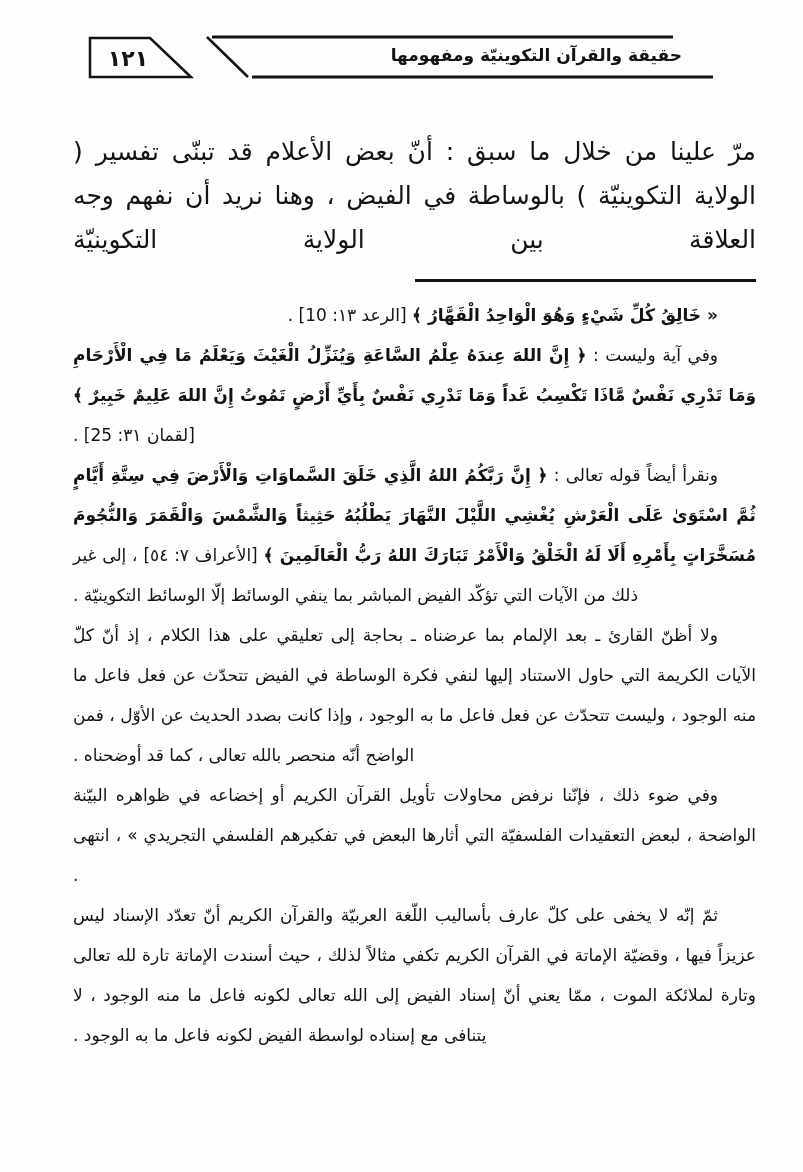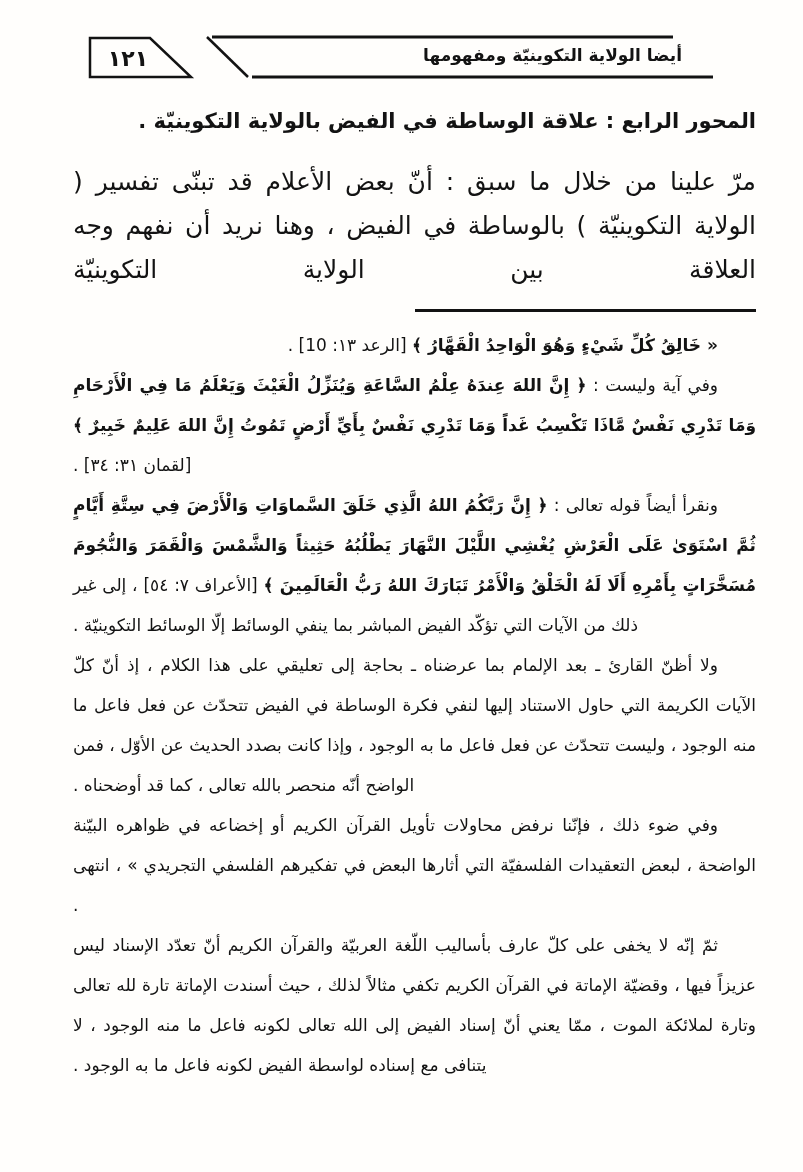--- a/index.html
+++ b/index.html
@@ -54,33 +54,32 @@
 
   <svg class="header-svg" width="803" height="95" viewBox="0 0 803 95" aria-hidden="true">
     <polygon points="90,38 150,38 191,77 90,77" fill="none" stroke="#131313" stroke-width="2.5"></polygon>
     <line x1="207" y1="37" x2="248" y2="77" stroke="#131313" stroke-width="2.5"></line>
     <line x1="212" y1="37" x2="673" y2="37" stroke="#131313" stroke-width="3"></line>
     <line x1="252" y1="77" x2="713" y2="77" stroke="#131313" stroke-width="3"></line>
   </svg>
 
   <div class="page-number">١٢١</div>
 
-  <div class="header-title">أيضا الولاية التكوينيّة ومفهومها</div>
+  <div class="header-title">حقيقة والقرآن التكوينيّة ومفهومها</div>
 
   <div class="content">
 
-    <div class="heading">المحور الرابع : علاقة الوساطة في الفيض بالولاية التكوينيّة .</div>
 
     <div class="intro">مرّ علينا من خلال ما سبق : أنّ بعض الأعلام قد تبنّى تفسير ( الولاية التكوينيّة ) بالوساطة في الفيض ، وهنا نريد أن نفهم وجه العلاقة بين الولاية التكوينيّة</div>
 
     <div class="fn-sep"></div>
 
     <div class="footnote">
         <div class="fn-para right-single"><span class="verse">« خَالِقُ كُلِّ شَيْءٍ وَهُوَ الْوَاحِدُ الْقَهَّارُ ﴾</span><span class="normal"> [الرعد ١٣: 10] .</span></div>
-        <div class="fn-para"><span class="normal">وفي آية وليست : </span><span class="verse">﴿ إِنَّ اللهَ عِندَهُ عِلْمُ السَّاعَةِ وَيُنَزِّلُ الْغَيْثَ وَيَعْلَمُ مَا فِي الْأَرْحَامِ وَمَا تَدْرِي نَفْسٌ مَّاذَا تَكْسِبُ غَداً وَمَا تَدْرِي نَفْسٌ بِأَيِّ أَرْضٍ تَمُوتُ إِنَّ اللهَ عَلِيمٌ خَبِيرٌ ﴾</span><span class="normal"> [لقمان ٣١: ٣٤] .</span></div>
+        <div class="fn-para"><span class="normal">وفي آية وليست : </span><span class="verse">﴿ إِنَّ اللهَ عِندَهُ عِلْمُ السَّاعَةِ وَيُنَزِّلُ الْغَيْثَ وَيَعْلَمُ مَا فِي الْأَرْحَامِ وَمَا تَدْرِي نَفْسٌ مَّاذَا تَكْسِبُ غَداً وَمَا تَدْرِي نَفْسٌ بِأَيِّ أَرْضٍ تَمُوتُ إِنَّ اللهَ عَلِيمٌ خَبِيرٌ ﴾</span><span class="normal"> [لقمان ٣١: 25] .</span></div>
         <div class="fn-para"><span class="normal">ونقرأ أيضاً قوله تعالى : </span><span class="verse">﴿ إِنَّ رَبَّكُمُ اللهُ الَّذِي خَلَقَ السَّماوَاتِ وَالْأَرْضَ فِي سِتَّةِ أَيَّامٍ ثُمَّ اسْتَوَىٰ عَلَى الْعَرْشِ يُغْشِي اللَّيْلَ النَّهَارَ يَطْلُبُهُ حَثِيثاً وَالشَّمْسَ وَالْقَمَرَ وَالنُّجُومَ مُسَخَّرَاتٍ بِأَمْرِهِ أَلَا لَهُ الْخَلْقُ وَالْأَمْرُ تَبَارَكَ اللهُ رَبُّ الْعَالَمِينَ ﴾</span><span class="normal"> [الأعراف ٧: ٥٤] ، إلى غير ذلك من الآيات التي تؤكّد الفيض المباشر بما ينفي الوسائط إلّا الوسائط التكوينيّة .</span></div>
         <div class="fn-para"><span class="normal">ولا أظنّ القارئ ـ بعد الإلمام بما عرضناه ـ بحاجة إلى تعليقي على هذا الكلام ، إذ أنّ كلّ الآيات الكريمة التي حاول الاستناد إليها لنفي فكرة الوساطة في الفيض تتحدّث عن فعل فاعل ما منه الوجود ، وليست تتحدّث عن فعل فاعل ما به الوجود ، وإذا كانت بصدد الحديث عن الأوّل ، فمن الواضح أنّه منحصر بالله تعالى ، كما قد أوضحناه .</span></div>
         <div class="fn-para"><span class="normal">وفي ضوء ذلك ، فإنّنا نرفض محاولات تأويل القرآن الكريم أو إخضاعه في ظواهره البيّنة الواضحة ، لبعض التعقيدات الفلسفيّة التي أثارها البعض في تفكيرهم الفلسفي التجريدي » ، انتهى .</span></div>
         <div class="fn-para"><span class="normal">ثمّ إنّه لا يخفى على كلّ عارف بأساليب اللّغة العربيّة والقرآن الكريم أنّ تعدّد الإسناد ليس عزيزاً فيها ، وقضيّة الإماتة في القرآن الكريم تكفي مثالاً لذلك ، حيث أسندت الإماتة تارة لله تعالى وتارة لملائكة الموت ، ممّا يعني أنّ إسناد الفيض إلى الله تعالى لكونه فاعل ما منه الوجود ، لا يتنافى مع إسناده لواسطة الفيض لكونه فاعل ما به الوجود .</span></div>
       </div>
 
   </div>
 
 </div>
 

